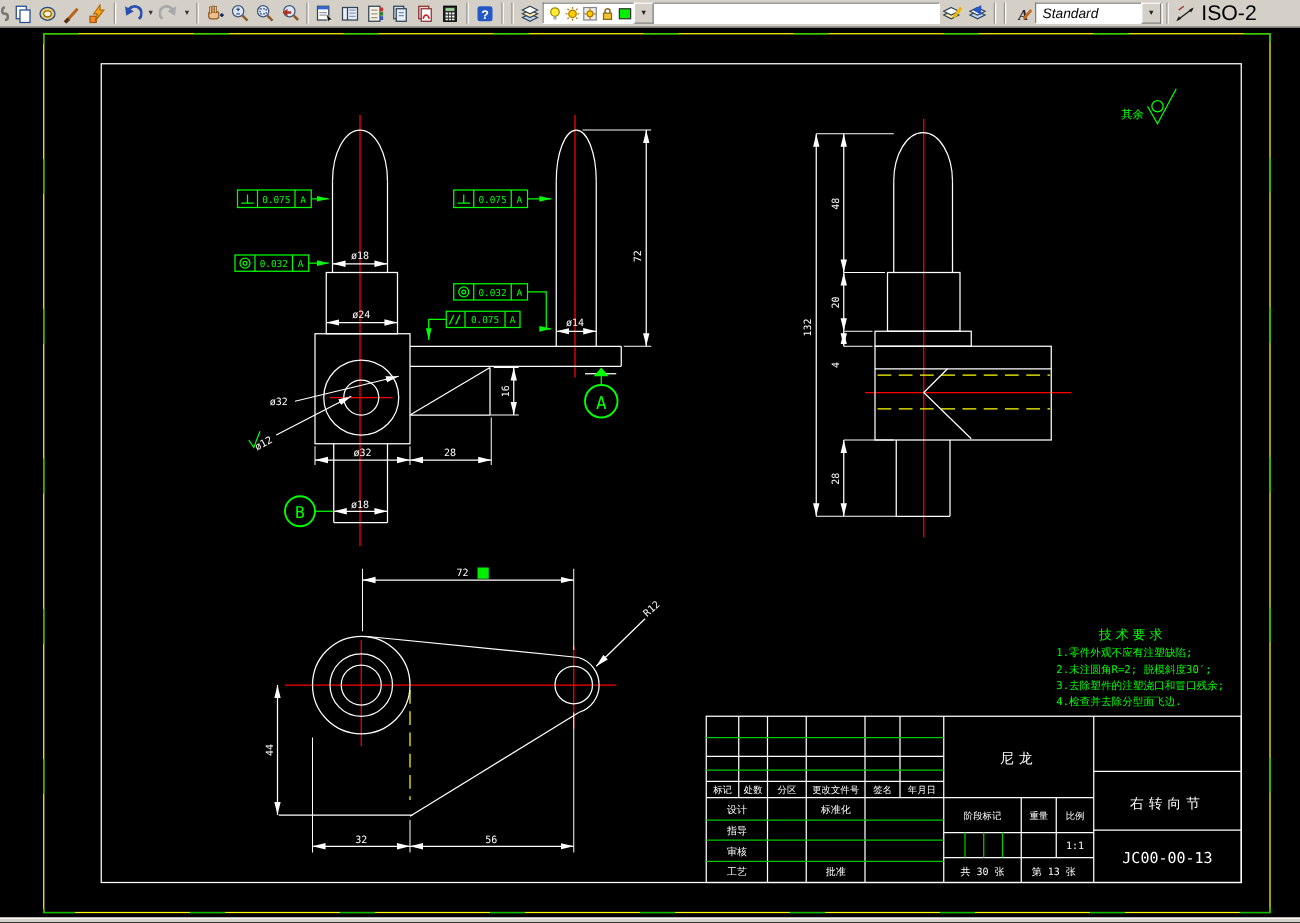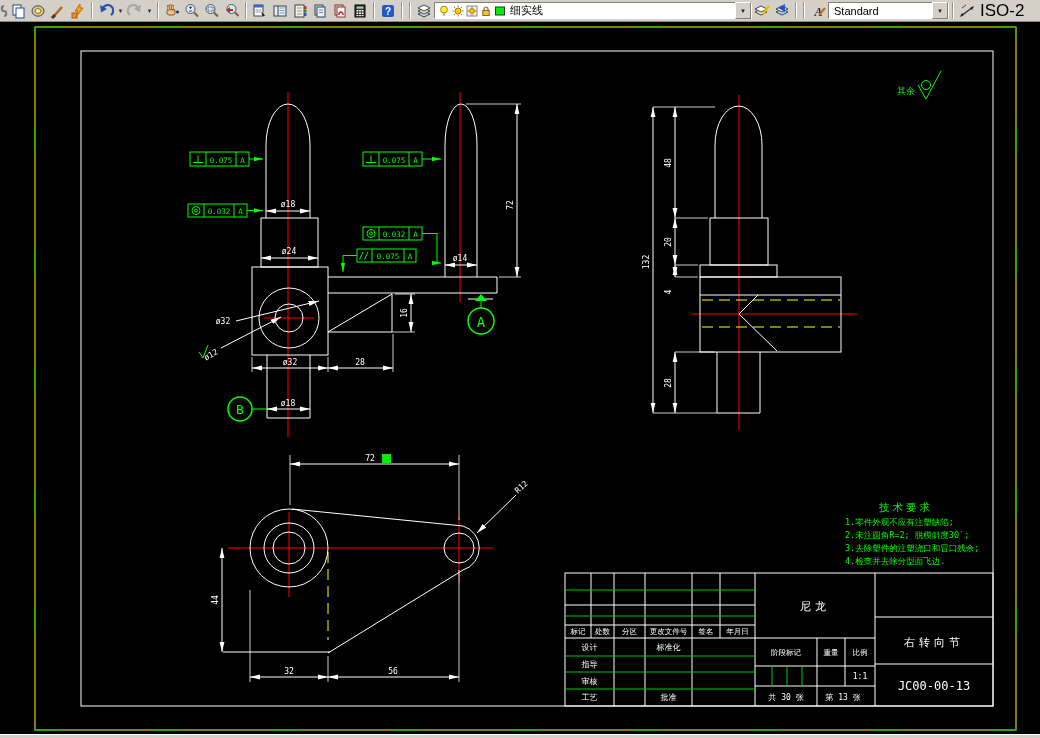--- a/index.html
+++ b/index.html
@@ -15,21 +15,21 @@
   .sep{width:0;height:17px;border-left:1px solid #9a968e;border-right:1px solid #ffffff;
        margin:0 3px;flex:0 0 auto;}
   .combo{height:17px;background:#fff;border:1px solid;border-color:#808080 #fff #fff #808080;
          display:flex;align-items:center;font-size:11px;color:#000;flex:0 0 auto;
          padding-left:2px;box-sizing:border-box;}
   .combo .lbl{flex:1;overflow:hidden;padding-left:3px;}
   .combo .dd{width:14px;height:15px;background:#d4d0c8;border:1px solid;
              border-color:#fff #808080 #808080 #fff;display:flex;align-items:center;
              justify-content:center;font-size:6px;color:#222;flex:0 0 auto;}
   .lyrcombo{width:318px;}
-  .stylecombo{width:121px;}
+  .stylecombo{width:102px;font-style:italic;}
   .tblabel{font-size:17px;color:#000;padding:0 3px;flex:0 0 auto;}
   .cicon{display:flex;align-items:center;justify-content:center;width:14px;flex:0 0 auto;}
   
   .canvas-wrap{position:absolute;top:22px;left:0;}
   svg text{stroke:none;}
   .statusbar{position:absolute;left:0;bottom:0;width:1040px;height:3px;background:#d4d0c8;
              border-top:1px solid #fff;}
 </style>
 </head>
 <body>
@@ -208,21 +208,20 @@
         <svg width="12" height="12">
           <path d="M4,5.5 V4 A2,2 0 0 1 8,4 V5.5" stroke="#8a6a1a" fill="none" stroke-width="1.2"></path>
           <rect x="2.8" y="5.5" width="6.4" height="5" fill="#f4c233" stroke="#8a6a1a"></rect>
         </svg>
       </span>
     <span class="cicon">
         <svg width="12" height="12">
           <rect x="1.5" y="2" width="9" height="8" fill="#00ee00" stroke="#333"></rect>
         </svg>
       </span>
-    <span class="lbl">细实线</span>
     <span class="dd">▼</span>
   </div>
   <div class="ibtn">
     <svg width="16" height="16">
         <polygon points="7,6 13,9 7,12 1,9" fill="#ffe9a8" stroke="#345"></polygon>
         <polygon points="7,3 13,6 7,9 1,6" fill="#fff" stroke="#345"></polygon>
         <path d="M9,11 L15,3" stroke="#eeb800" stroke-width="2.4"></path>
       </svg>
   </div>
   <div class="ibtn">

